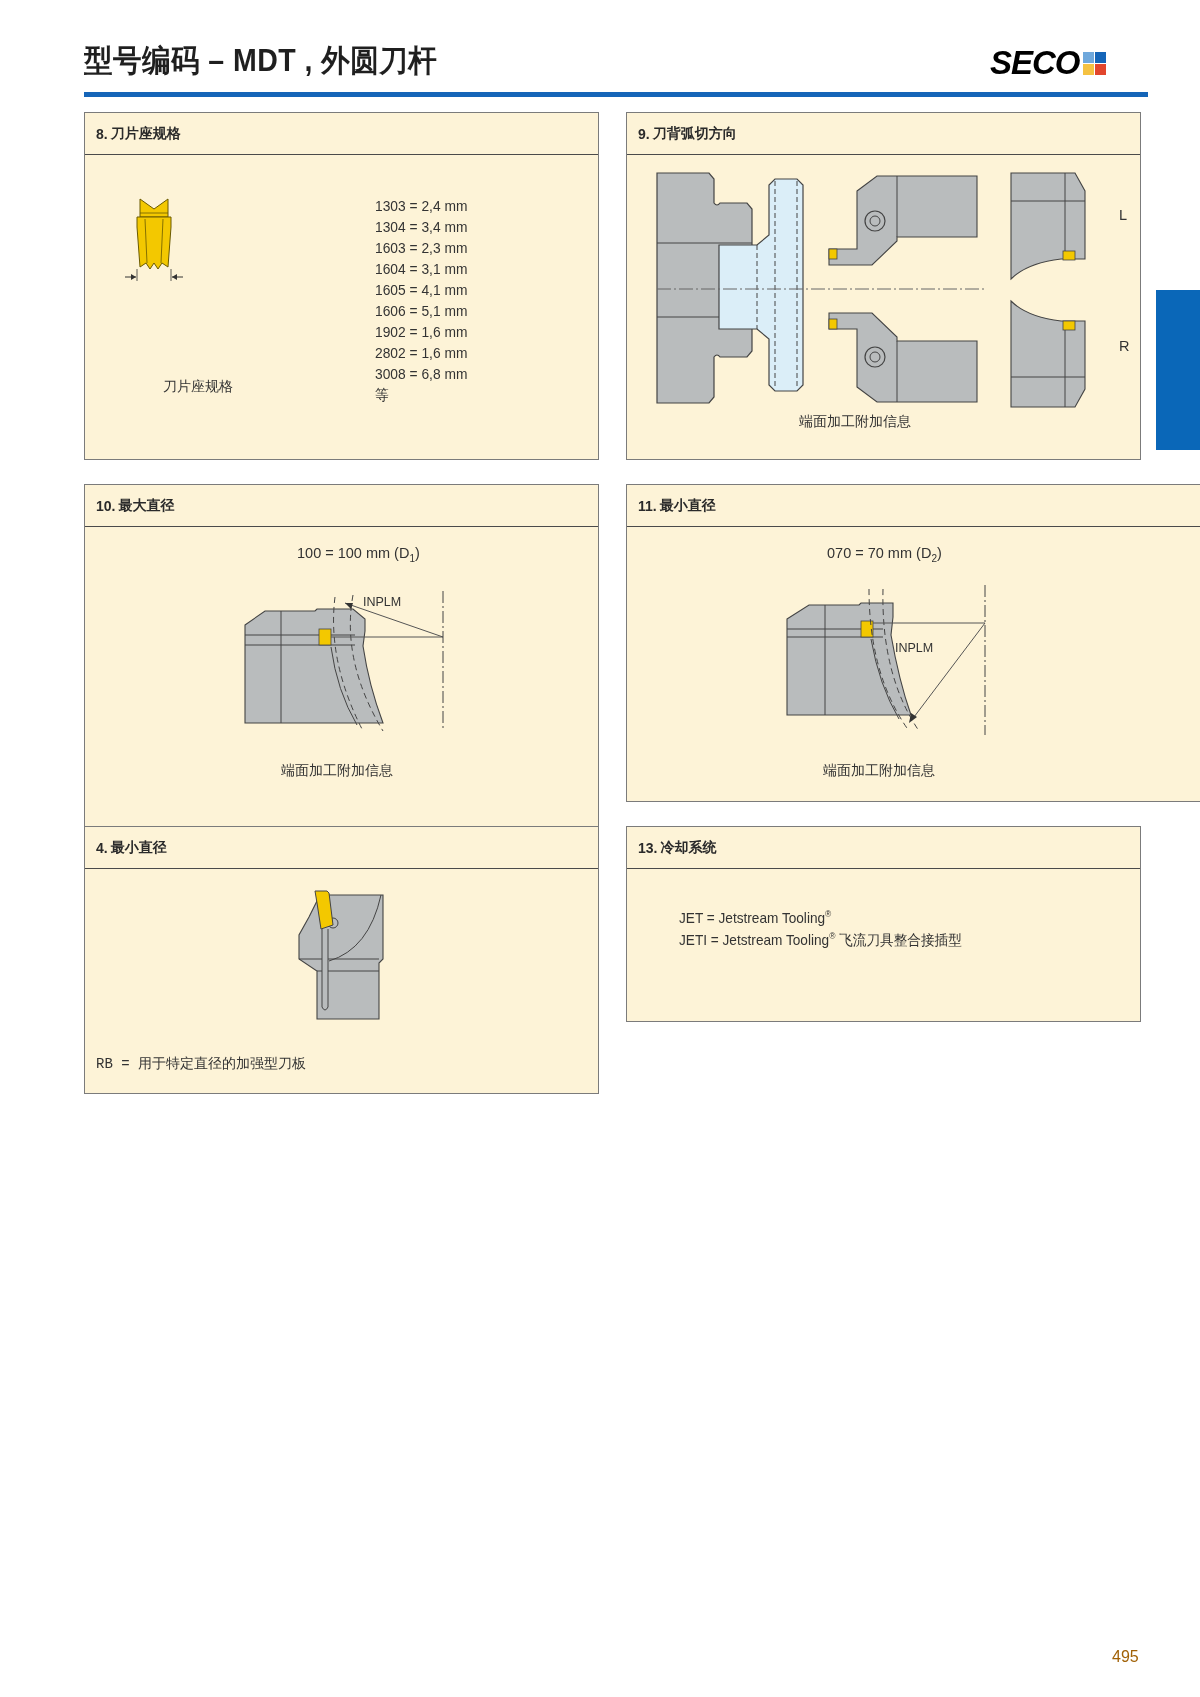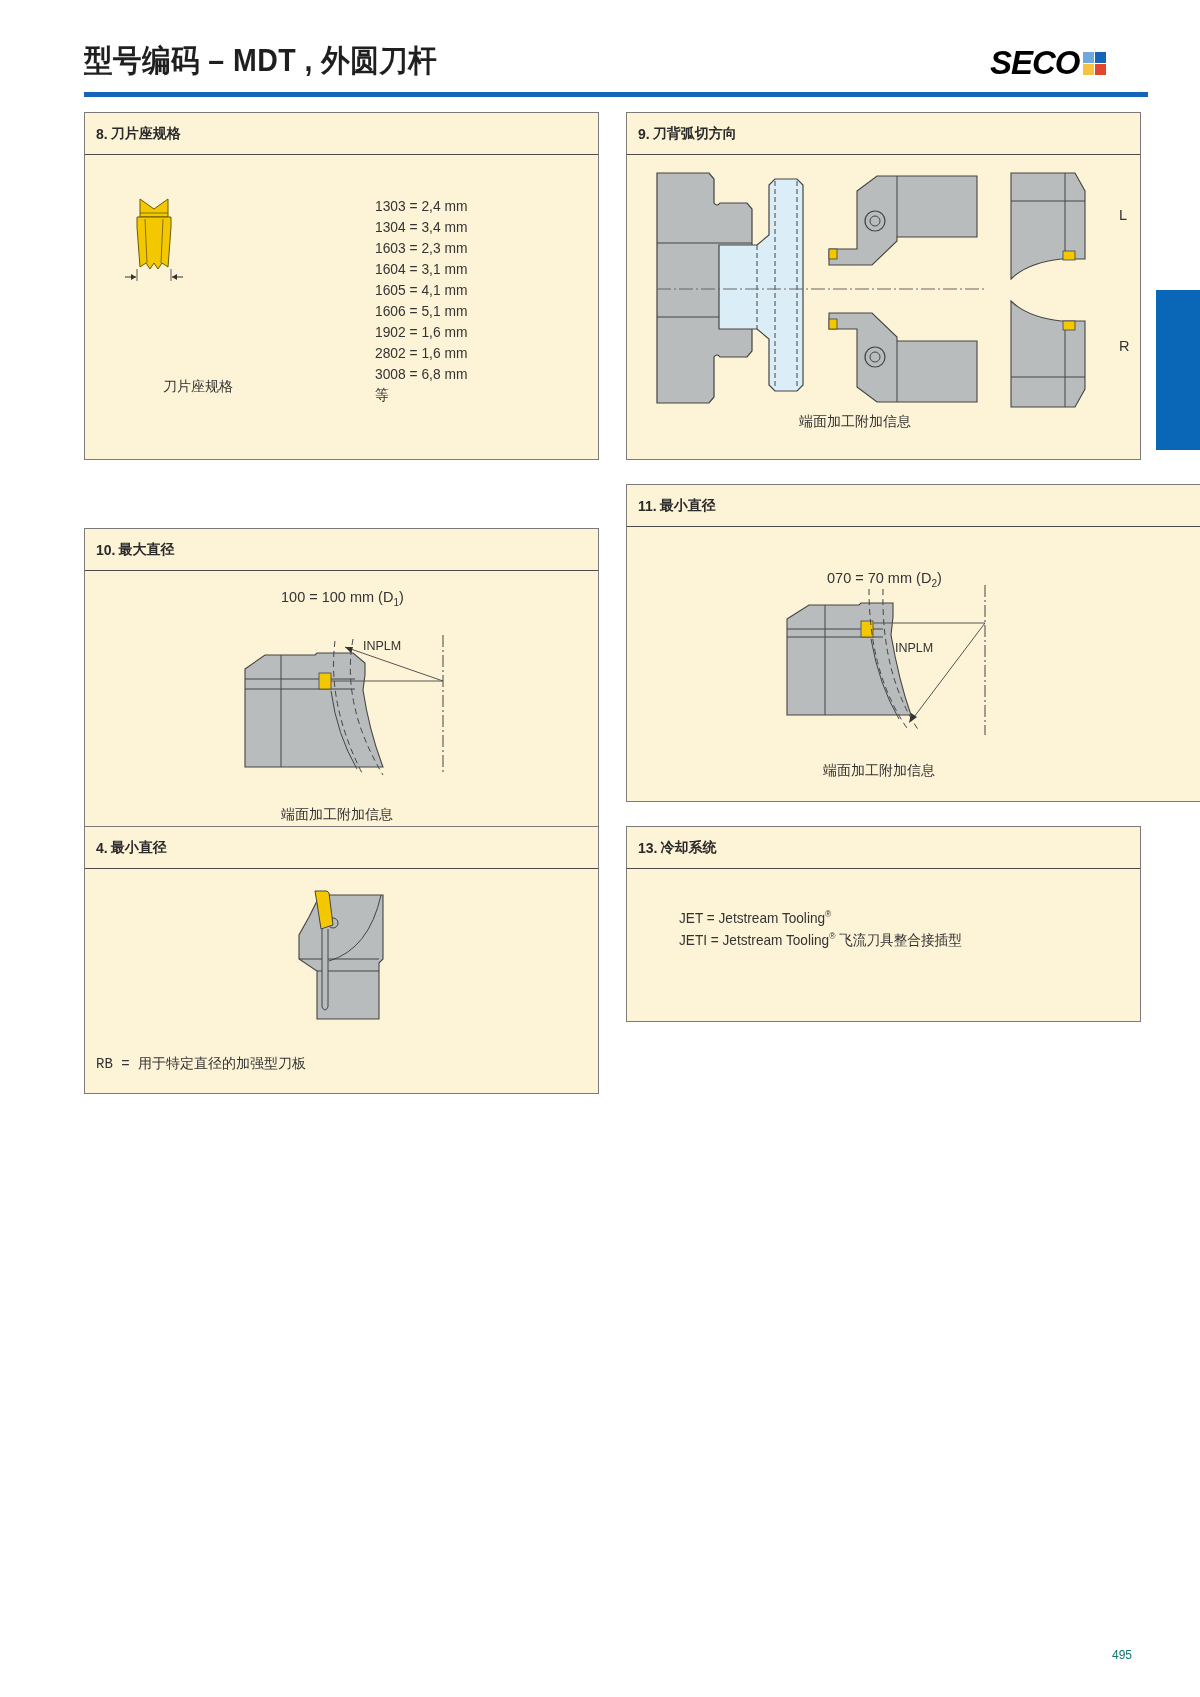--- a/index.html
+++ b/index.html
@@ -15,21 +15,21 @@
   .title-rule { position: absolute; left: 84px; top: 92px; width: 1064px; height: 5px; background: #1565b8; }
   .side-tab { position: absolute; left: 1156px; top: 290px; width: 44px; height: 160px; background: #0a67b8; }
 
   .panel { position: absolute; background: #fdf3d7; border: 1px solid #7b7b7b; box-sizing: border-box; }
   .panel-head { height: 42px; border-bottom: 1.5px solid #4a4a4a; display: flex; align-items: center;
                 padding-left: 11px; font-size: 14px; font-weight: bold; color: #2a2a2a; box-sizing: border-box; }
   .panel-head .num { margin-right: 3px; }
   .txt { position: absolute; font-size: 14.5px; color: #333; white-space: nowrap; }
   .list { position: absolute; font-size: 15px; line-height: 21px; color: #333; transform: scaleX(0.92); transform-origin: left; }
   .caption { position: absolute; font-size: 14px; color: #333; white-space: nowrap; }
-  .page-number { position: absolute; left: 1112px; top: 1648px; font-size: 12px; color: #0f766e; }
+  .page-number { position: absolute; left: 1112px; top: 1648px; font-size: 16px; color: #a16207; }
   svg { position: absolute; overflow: visible; }
 </style>
 </head>
 <body>
 
 <div class="page-title">型号编码 – MDT , 外圆刀杆</div>
 <div class="logo">
   <span class="logo-text">SECO</span>
   <span class="logo-mark">
     <span style="background:#6fa8dc"></span>
@@ -112,26 +112,26 @@
     <path d="M354,130 Q370,146 404,150 L428,150 L428,218 L418,236 L354,236 Z" fill="#b9bcbd" stroke="#444" stroke-width="1.1"></path>
     <line x1="354" y1="206" x2="428" y2="206" stroke="#444" stroke-width="1"></line>
     <line x1="408" y1="158" x2="408" y2="236" stroke="#444" stroke-width="1"></line>
     <rect x="406" y="150" width="12" height="9" fill="#f3c800" stroke="#444" stroke-width="0.8"></rect>
   </svg>
   <div class="txt" style="left:492px; top:94px;">L</div>
   <div class="txt" style="left:492px; top:225px;">R</div>
   <div class="caption" style="left:172px; top:300px;">端面加工附加信息</div>
 </div>
 
-<div class="panel" style="left:84px; top:484px; width:515px; height:374px;margin-top:44px;">
+<div class="panel" style="left:84px; top:484px; width:515px; height:374px;">
   <div class="panel-head">
     <span class="num">10.</span>
     <span>最大直径</span>
   </div>
-  <div class="txt" style="left:196px; top:60px;">
+  <div class="txt" style="left:212px; top:60px;">
     <span>100 = 100 mm (D</span><sub style="font-size:10px;">1</sub><span>)</span>
   </div>
   <svg style="left:160px; top:106px;" width="200" height="140" viewBox="0 0 200 140">
     <path d="M0,34 L20,20 L70,20 L72,18 L108,18 L120,28 L120,40 L118,55 Q124,95 138,132 L0,132 Z" fill="#b9bcbd" stroke="#444" stroke-width="1.1"></path>
     <line x1="0" y1="44" x2="110" y2="44" stroke="#444" stroke-width="1"></line>
     <line x1="0" y1="54" x2="110" y2="54" stroke="#444" stroke-width="1"></line>
     <line x1="36" y1="20" x2="36" y2="132" stroke="#444" stroke-width="1"></line>
     <rect x="74" y="38" width="12" height="16" fill="#f3c800" stroke="#444" stroke-width="0.8"></rect>
     <path d="M86,56 Q92,100 112,134" fill="none" stroke="#444" stroke-width="1"></path>
     <path d="M90,6 Q82,70 118,140" fill="none" stroke="#444" stroke-dasharray="6,4" stroke-width="1"></path>
@@ -143,21 +143,21 @@
   </svg>
   <div class="txt" style="left:278px; top:110px; font-size:12.5px;">INPLM</div>
   <div class="caption" style="left:196px; top:277px;">端面加工附加信息</div>
 </div>
 
 <div class="panel" style="left:626px; top:484px; width:617px; height:318px;">
   <div class="panel-head">
     <span class="num">11.</span>
     <span>最小直径</span>
   </div>
-  <div class="txt" style="left:200px; top:60px;margin-top:25px;">
+  <div class="txt" style="left:200px; top:60px;">
     <span>070 = 70 mm (D</span><sub style="font-size:10px;">2</sub><span>)</span>
   </div>
   <svg style="left:160px; top:110px;" width="200" height="140" viewBox="0 0 200 140">
     <path d="M0,24 L22,10 L72,10 L74,8 L106,8 L106,22 L104,40 Q112,86 124,120 L0,120 Z" fill="#b9bcbd" stroke="#444" stroke-width="1.1"></path>
     <line x1="0" y1="34" x2="96" y2="34" stroke="#444" stroke-width="1"></line>
     <line x1="0" y1="42" x2="96" y2="42" stroke="#444" stroke-width="1"></line>
     <line x1="38" y1="10" x2="38" y2="120" stroke="#444" stroke-width="1"></line>
     <rect x="74" y="26" width="12" height="16" fill="#f3c800" stroke="#444" stroke-width="0.8"></rect>
     <path d="M84,44 Q92,90 112,124" fill="none" stroke="#444" stroke-width="1"></path>
     <path d="M82,-6 Q82,80 122,136" fill="none" stroke="#444" stroke-dasharray="6,4" stroke-width="1"></path>

